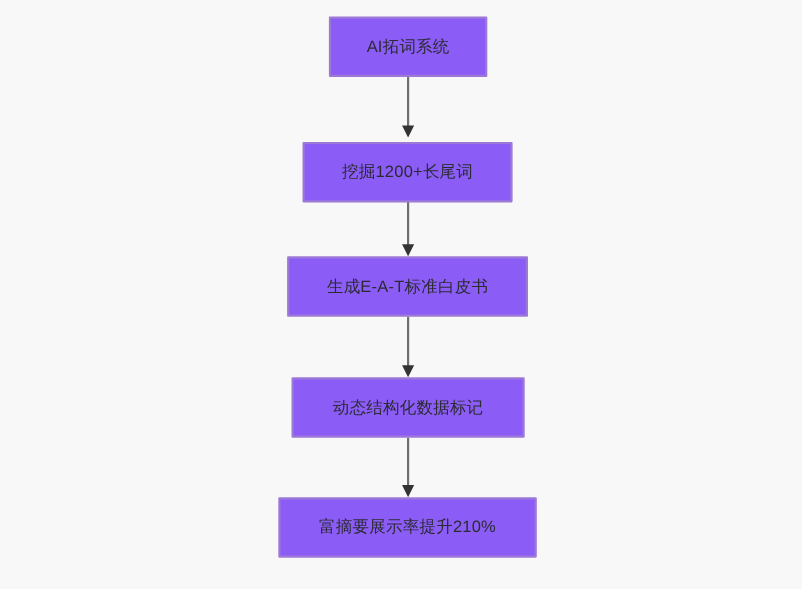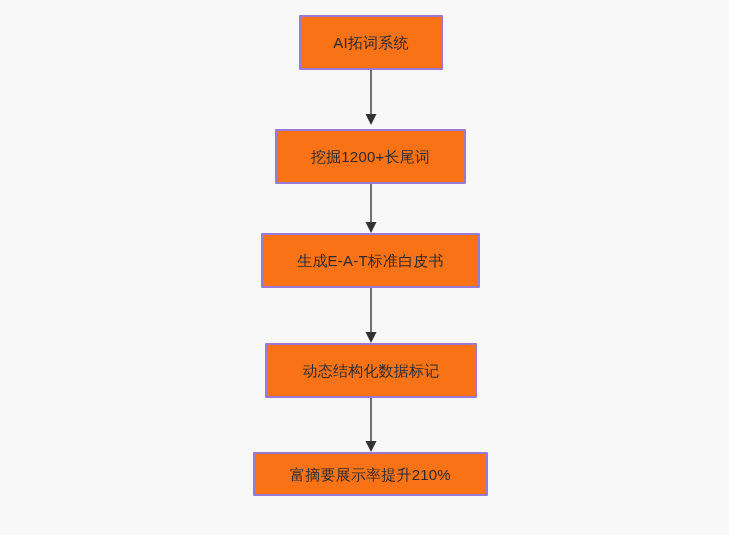--- a/index.html
+++ b/index.html
@@ -14,21 +14,21 @@
     overflow: hidden;
   }
   #flowchart {
     position: relative;
     width: 729px;
     height: 535px;
   }
   .node {
     position: absolute;
     box-sizing: border-box;
-    background: #f97316;
+    background: #8b5cf6;
     border: 2px solid #9d79d6;
     border-radius: 1px;
     display: flex;
     align-items: center;
     justify-content: center;
     color: #2b2b33;
     font-size: 15px;
     line-height: 1;
     letter-spacing: 0.2px;
     white-space: nowrap;
@@ -86,17 +86,17 @@
   </div>
 
   <div class="node" style="left:265px; top:343px; width:212px; height:55px;">
     <span class="node-label">动态结构化数据标记</span>
   </div>
 
   <div class="node" style="left:261px; top:233px; width:219px; height:55px;">
     <span class="node-label">生成E-A-T标准白皮书</span>
   </div>
 
-  <div class="node" style="left:253px; top:452px; width:235px; height:44px;align-items:center;">
+  <div class="node" style="left:253px; top:452px; width:235px; height:55px;align-items:center;">
     <span class="node-label">富摘要展示率提升210%</span>
   </div>
 
 </div>
 
 </body></html>

